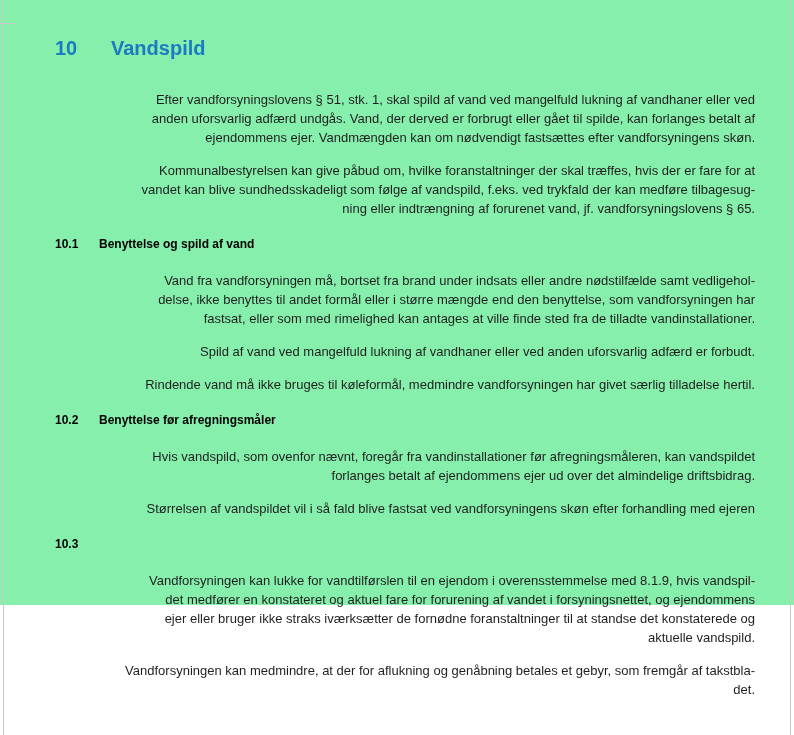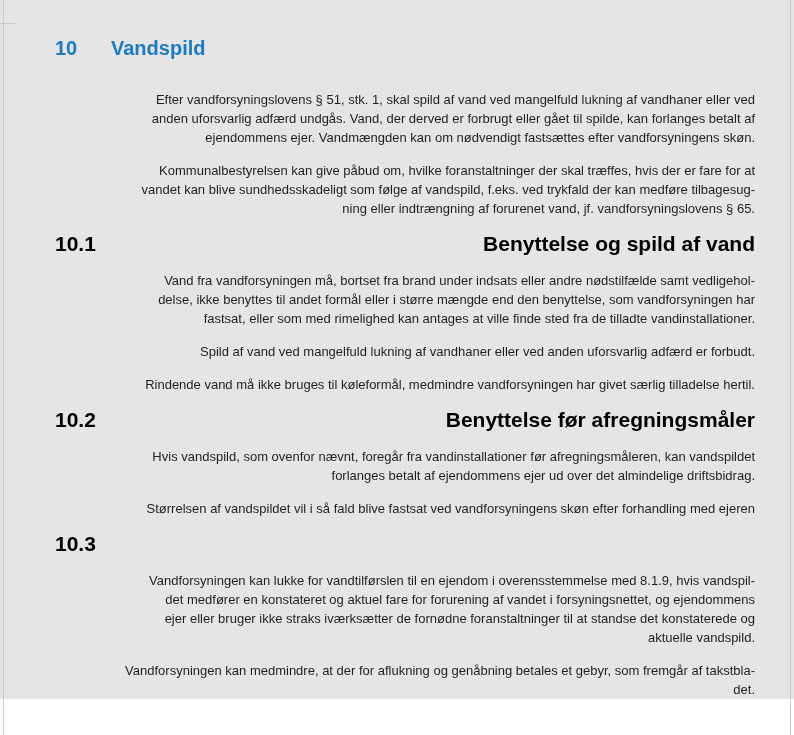--- a/index.html
+++ b/index.html
@@ -11,22 +11,22 @@
     height: 735px;
     background: #ffffff;
     overflow: hidden;
     position: relative;
     font-family: "Liberation Sans", sans-serif;
   }
   .page {
     position: absolute;
     left: 0; top: 0;
     width: 794px;
-    height: 699px;
-    background: #e5e5e5;
+    height: 605px;
+    background: #86efac;
   }
   .page-border-left {
     position: absolute;
     left: 3px; top: 0;
     width: 1px; height: 735px;
     background: var(--border-color, #c9c9c9);
   }
   .page-border-right {
     position: absolute;
     left: 790px; top: 0;
@@ -53,25 +53,24 @@
     font-weight: bold;
     color: var(--accent, #1b7ac1);
   }
   .chapter-heading .num {
     width: 56px;
     flex: 0 0 56px;
   }
   .section-heading {
     display: flex;
     margin: 10px 0 15px 0;
-    font-size: 21px;
+    font-size: 12px;
     line-height: 24px;
     font-weight: bold;
     color: #000000;
-    justify-content: space-between;
   }
   .section-heading .num {
     width: 44px;
     flex: 0 0 44px;
   }
   .section-heading .ttl {
     white-space: pre-line;
   }
   p.body-par {
     margin: 0 0 14px 7px;

